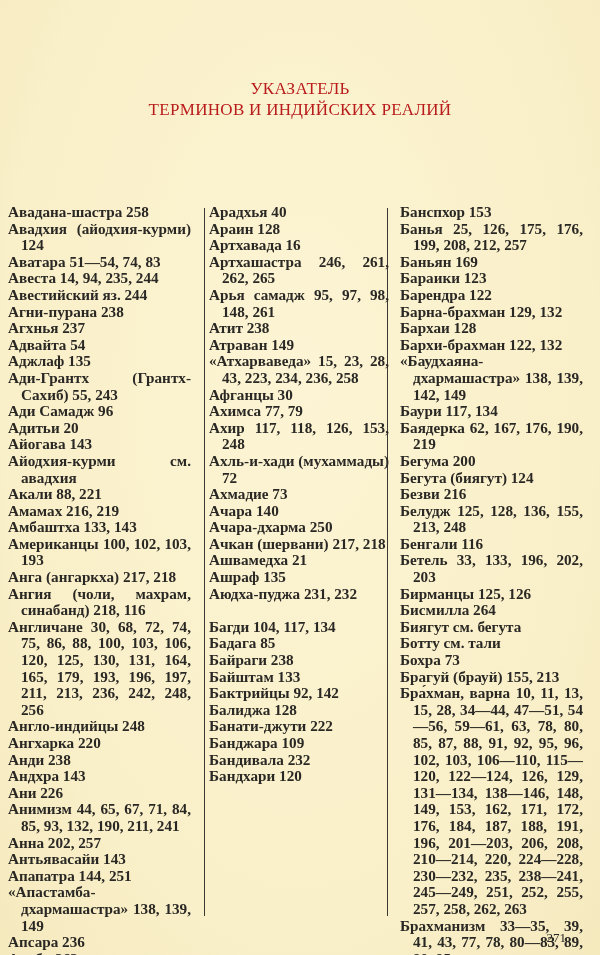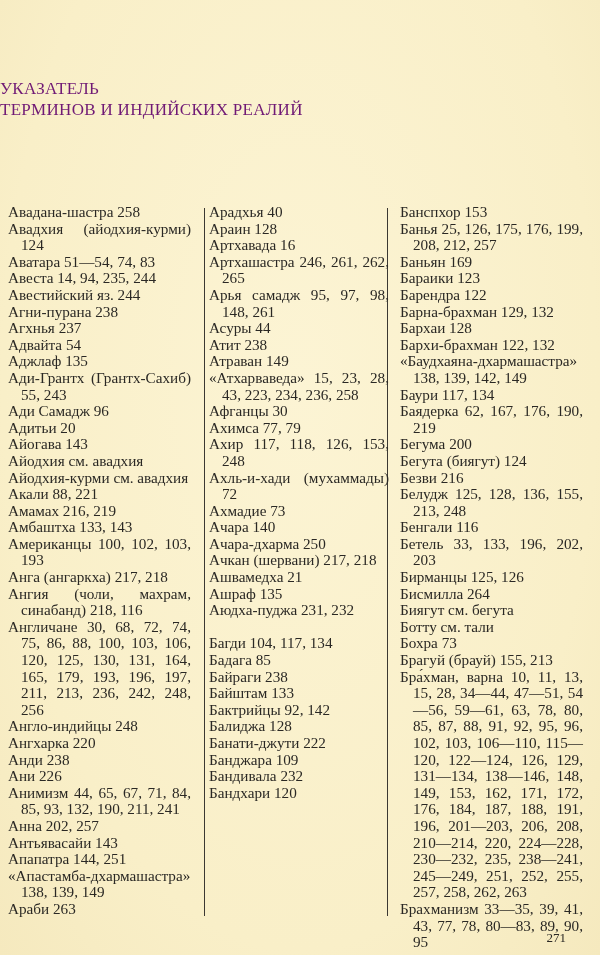--- a/index.html
+++ b/index.html
@@ -9,25 +9,26 @@
     font-family:"Liberation Serif", "DejaVu Serif", serif;
     color:#2a2824;
     position:relative;
   }
   .page-bg {
     position:absolute; inset:0;
     background: radial-gradient(ellipse at 50% 40%, #fcf4d4 0%, #f9efc8 70%, #f5e9be 100%);
   }
   .header {
     position:absolute; left:0; right:0; top:78px;
+    text-align:center;
     font-size:17px; letter-spacing:0.3px; line-height:21px;
-    color:#701a75;
+    color:#b91c1c;
   }
   .columns {
-    position:absolute; top:204px; left:8px; width:585px; height:716px;
+    position:absolute; top:204px; left:8px; width:585px; height:716px;font-weight:bold;
   }
   .col {
     position:absolute; top:0;
     font-size:15.2px; line-height:16.6px;
   }
   .col1 { left:0; width:183px; }
   .col2 { left:196px; width:180px; padding-left:5px; }
   .col3 { left:387px; width:183px; padding-left:5px; }
   .sep {
     position:absolute; top:4px; width:1px; height:708px; background:#3b3832;
@@ -67,47 +68,47 @@
       <div class="entry">Авеста 14, 94, 235, 244</div>
       <div class="entry">Авестийский яз. 244</div>
       <div class="entry">Агни-пурана 238</div>
       <div class="entry">Агхнья 237</div>
       <div class="entry">Адвайта 54</div>
       <div class="entry">Аджлаф 135</div>
       <div class="entry">Ади-Грантх (Грантх-Сахиб) 55, 243</div>
       <div class="entry">Ади Самадж 96</div>
       <div class="entry">Адитьи 20</div>
       <div class="entry">Айогава 143</div>
-      <div class="entry">Айодхия см. авадхия</div>
       <div class="entry">Айодхия-курми см. авадхия</div>
       <div class="entry">Акали 88, 221</div>
       <div class="entry">Амамах 216, 219</div>
       <div class="entry">Амбаштха 133, 143</div>
       <div class="entry">Американцы 100, 102, 103, 193</div>
       <div class="entry">Анга (ангаркха) 217, 218</div>
       <div class="entry">Ангия (чоли, махрам, синабанд) 218, 116</div>
       <div class="entry">Англичане 30, 68, 72, 74, 75, 86, 88, 100, 103, 106, 120, 125, 130, 131, 164, 165, 179, 193, 196, 197, 211, 213, 236, 242, 248, 256</div>
       <div class="entry">Англо-индийцы 248</div>
       <div class="entry">Ангхарка 220</div>
       <div class="entry">Анди 238</div>
+      <div class="entry">Андхра 143</div>
       <div class="entry">Ани 226</div>
       <div class="entry">Анимизм 44, 65, 67, 71, 84, 85, 93, 132, 190, 211, 241</div>
       <div class="entry">Анна 202, 257</div>
       <div class="entry">Антьявасайи 143</div>
       <div class="entry">Апапатра 144, 251</div>
       <div class="entry">«Апастамба-дхармашастра» 138, 139, 149</div>
+      <div class="entry">Апсара 236</div>
       <div class="entry">Араби 263</div>
     </div>
   <div class="col col2">
       <div class="entry">Арадхья 40</div>
       <div class="entry">Араин 128</div>
       <div class="entry">Артхавада 16</div>
       <div class="entry">Артхашастра 246, 261, 262, 265</div>
       <div class="entry">Арья самадж 95, 97, 98, 148, 261</div>
-      <div class="entry">Асуры 44</div>
       <div class="entry">Атит 238</div>
       <div class="entry">Атраван 149</div>
       <div class="entry">«Атхарваведа» 15, 23, 28, 43, 223, 234, 236, 258</div>
       <div class="entry">Афганцы 30</div>
       <div class="entry">Ахимса 77, 79</div>
       <div class="entry">Ахир 117, 118, 126, 153, 248</div>
       <div class="entry">Ахль-и-хади (мухаммады) 72</div>
       <div class="entry">Ахмадие 73</div>
       <div class="entry">Ачара 140</div>
       <div class="entry">Ачара-дхарма 250</div>

